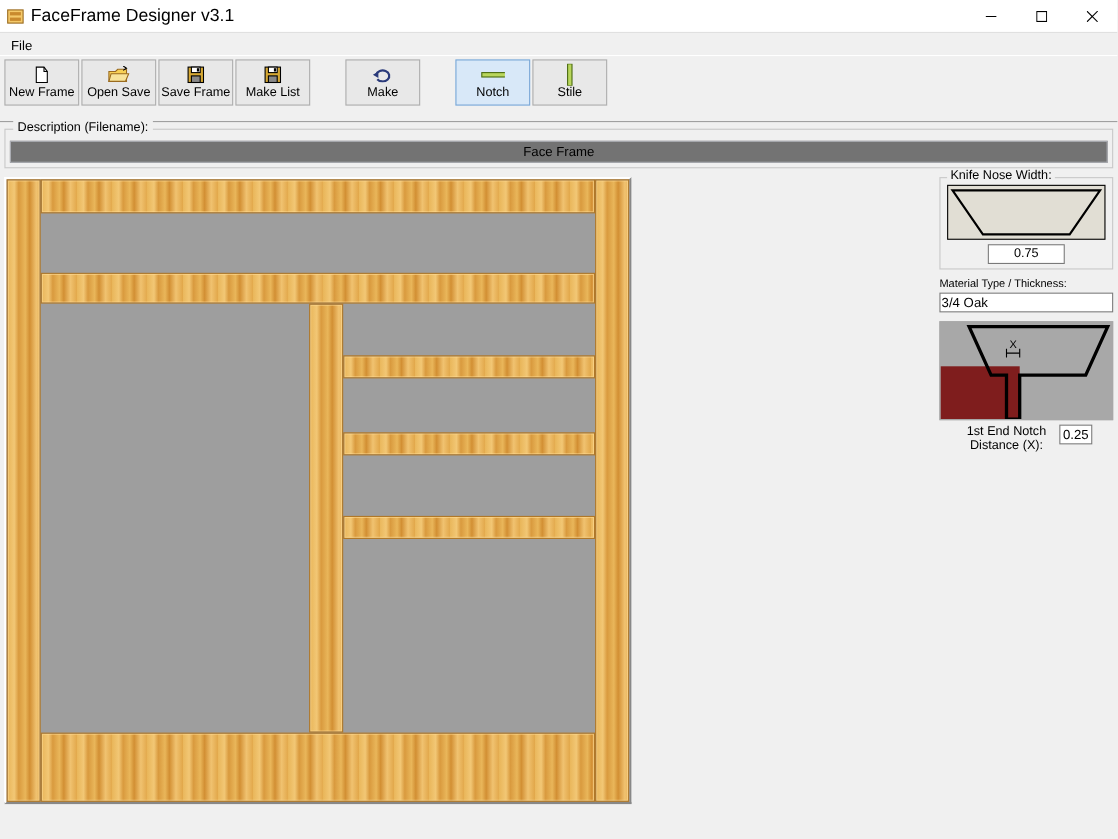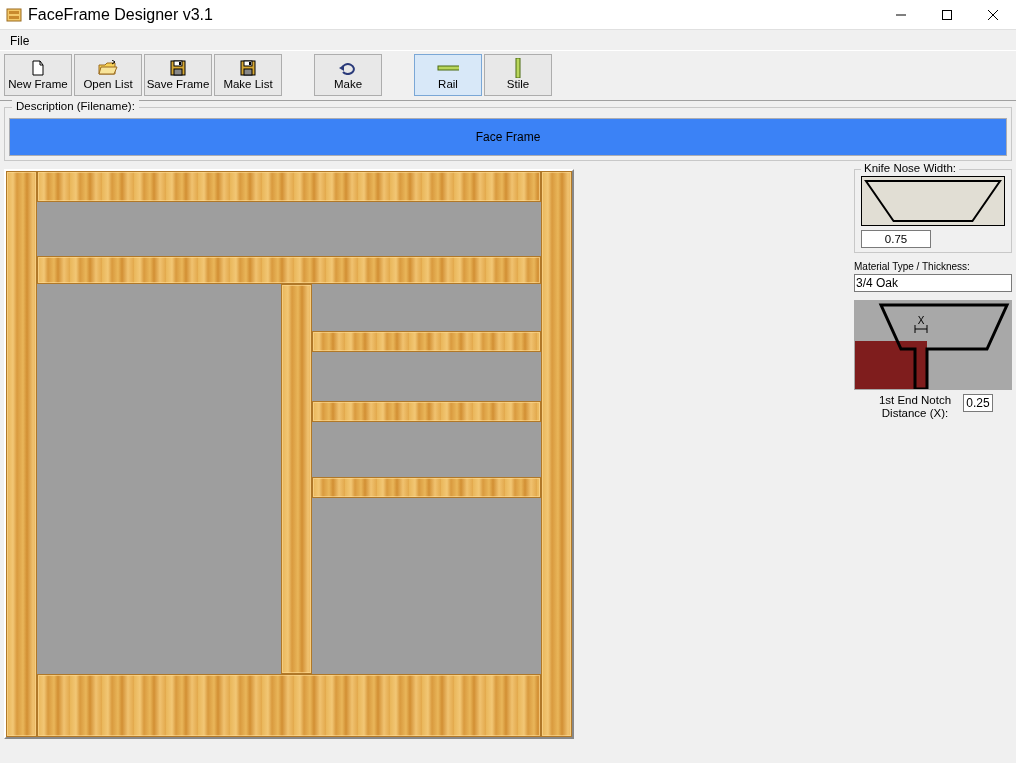--- a/index.html
+++ b/index.html
@@ -41,21 +41,21 @@
     background: #f0f0f0;
     padding: 1px 6px 0 6px;
     display: flex; align-items: flex-end;
   }
   .menubar span { padding: 2px 4px; }
   
   .toolbar {
     background: #f0f0f0;
     border-top: 1px solid #fff;
     border-bottom: 1px solid #a0a0a0;
-    padding: 3px 4px 4px 4px;
+    padding: 3px 4px 14px 4px;
     display: flex;
     gap: 2px;
   }
   .tb-btn {
     border: 1px solid #adadad;
     background: #e8e8e8;
     min-width: 68px;
     height: 42px;
     display: flex;
     flex-direction: column;
@@ -84,22 +84,22 @@
   .desc-group .legend {
     position: absolute;
     top: -7px; left: 8px;
     background: #f0f0f0;
     padding: 0 4px;
     font-size: 11.5px;
   }
   .desc-input {
     width: 100%;
     border: 1px solid #abadb3;
-    background: #3b82f6;
-    height: 38px;
+    background: #737373;
+    height: 20px;
     font: inherit;
     text-align: center;
   }
   
   .workarea {
     display: flex;
     gap: 6px;
     padding: 4px 4px 0 4px;
   }
   .canvas-pane {
@@ -145,21 +145,21 @@
     padding: 0 3px;
   }
   .kv { line-height: 17px; }
   .knife-vis {
     height: 50px;
     background: #e1ded4;
     border: 1px solid #000;
     position: relative;
     margin-bottom: 4px;
   }
-  .knife-row { display:flex; justify-content:flex-start; }
+  .knife-row { display:flex; justify-content:center; }
   .num-in {
     border: 1px solid #7a7a7a;
     height: 18px;
     font: inherit;
     text-align: center;
     background: #fff;
   }
   .mat-label { font-size: 10px; margin-bottom: 2px; display:block; }
   .mat-in {
     width: 100%;
@@ -225,21 +225,21 @@
     <span>New Frame</span>
   </div>
   <div class="tb-btn">
     <span class="tb-icon">
       <svg width="20" height="16">
           <polygon points="1,5 7,5 9,3 17,3 17,14 1,14" fill="#f8d156" stroke="#9a6b1f"></polygon>
           <polygon points="3,7 19,7 16,14 1,14" fill="#f8e49a" stroke="#9a6b1f"></polygon>
           <path d="M14 0 L17 2 L14 4" fill="none" stroke="#000"></path>
         </svg>
     </span>
-    <span>Open List</span>
+    <span>Open Save</span>
   </div>
   <div class="tb-btn">
     <span class="tb-icon">
       <svg width="16" height="16">
           <rect x="1" y="1" width="14" height="14" fill="#d6a834" stroke="#000"></rect>
           <rect x="4" y="1" width="8" height="5" fill="#fff" stroke="#000"></rect>
           <rect x="4" y="9" width="8" height="6" fill="#888" stroke="#000"></rect>
           <rect x="9" y="2" width="2" height="3" fill="#000"></rect>
         </svg>
     </span>
@@ -266,21 +266,21 @@
     </span>
     <span>Make</span>
   </div>
   <div class="tb-gap"></div>
   <div class="tb-btn checked">
     <span class="tb-icon">
       <svg width="26" height="10">
           <rect x="1" y="3" width="24" height="4" fill="#b9d65c" stroke="#4a6a10"></rect>
         </svg>
     </span>
-    <span>Rail</span>
+    <span>Notch</span>
   </div>
   <div class="tb-btn">
     <span class="tb-icon">
       <svg width="10" height="20">
           <rect x="3" y="0" width="4" height="20" fill="#b9d65c" stroke="#4a6a10"></rect>
         </svg>
     </span>
     <span>Stile</span>
   </div>
 </div>

